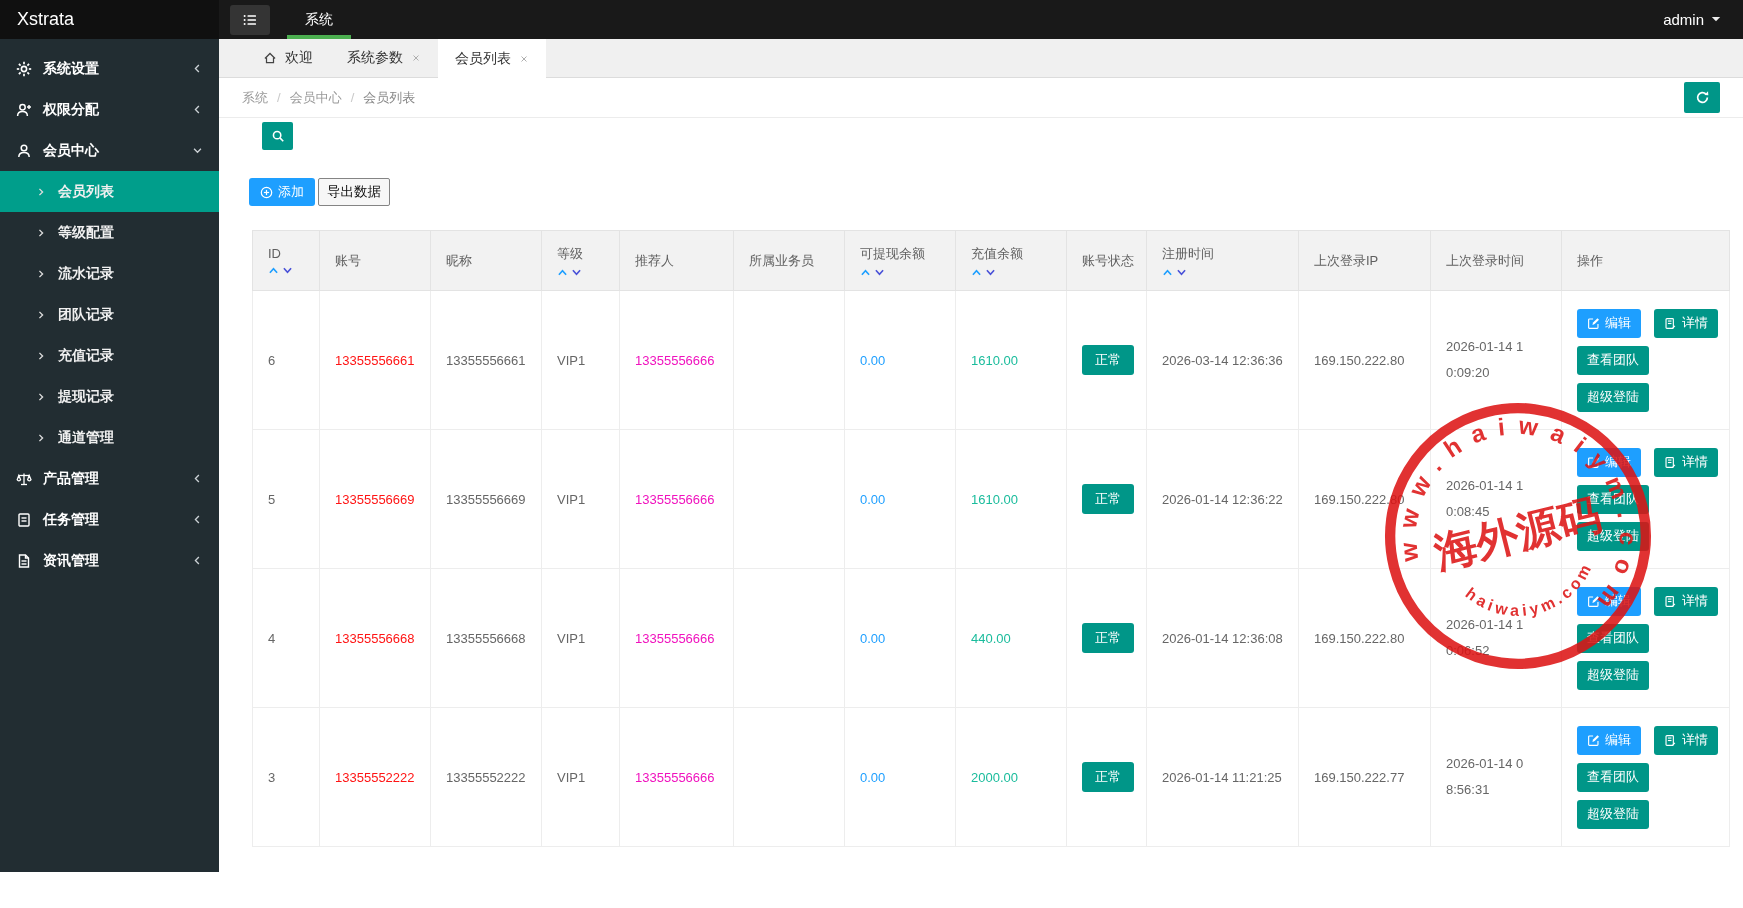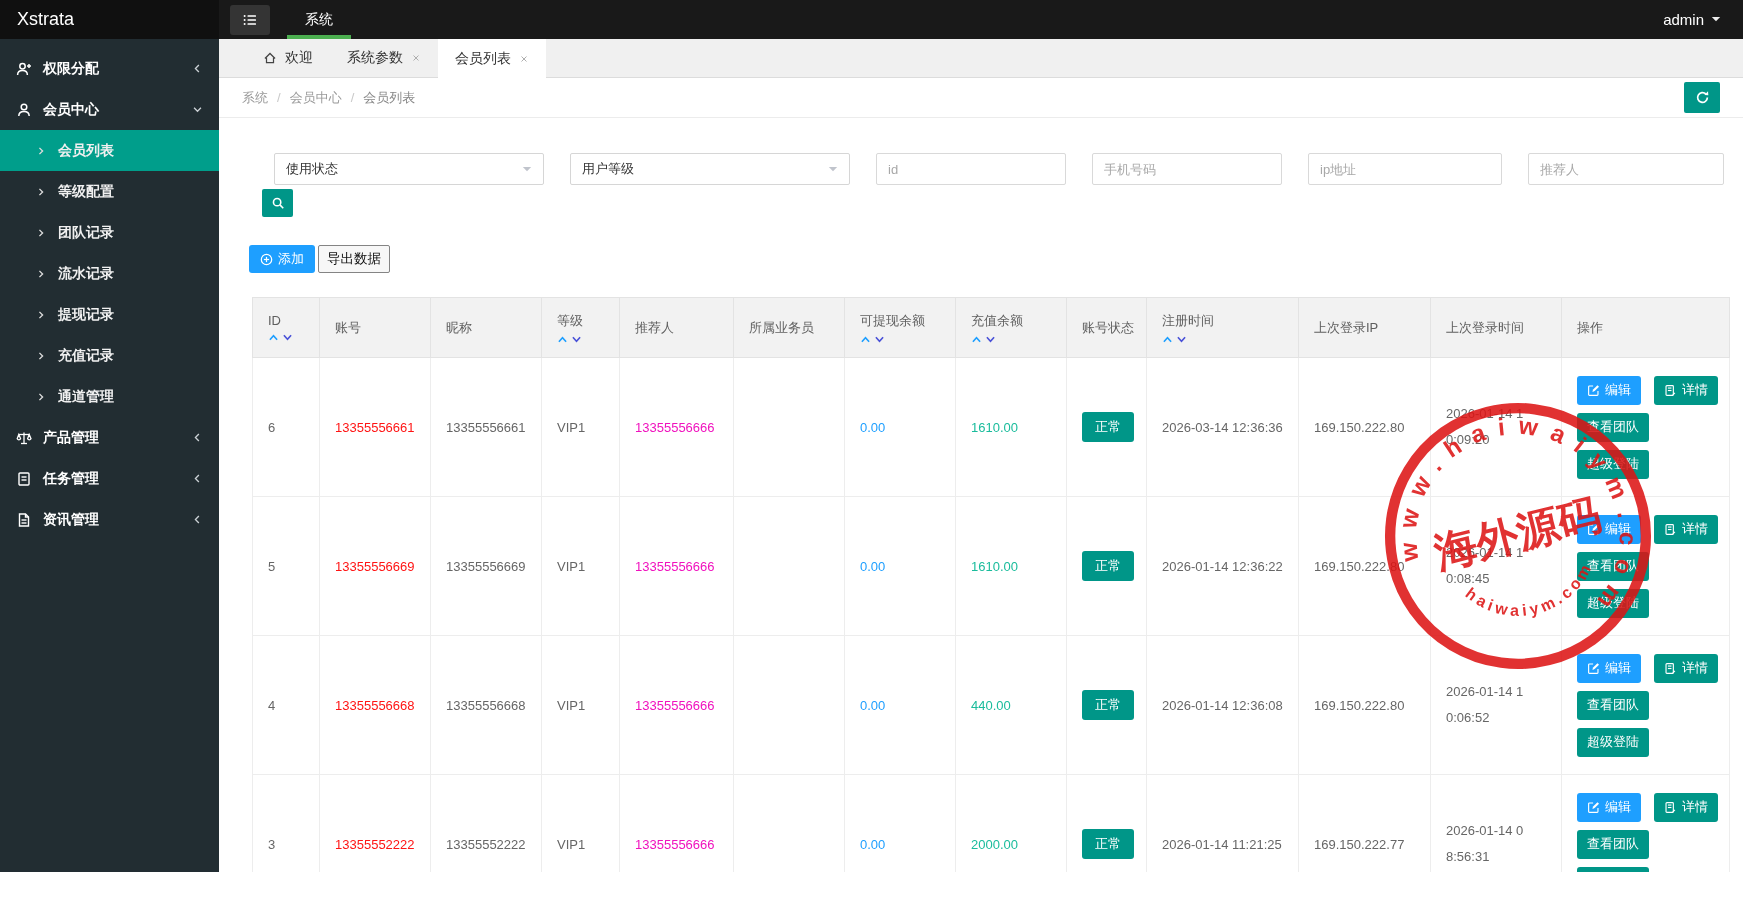--- a/index.html
+++ b/index.html
@@ -99,20 +99,43 @@
 </head>
 <body>
 
 <div class="app">
 
   <aside class="sidebar">
     <div class="logo">Xstrata</div>
     <nav class="side-menu" id="side-menu">
         <div class="side-item">
           <span class="ic si-ic">
+            <svg viewBox="0 0 16 16">
+              <circle cx="8" cy="8" r="2.6" fill="none" stroke="currentColor" stroke-width="1.6"></circle>
+              <g stroke="currentColor" stroke-width="1.7">
+                <line x1="8" y1="0.8" x2="8" y2="3.2"></line>
+                <line x1="8" y1="12.8" x2="8" y2="15.2"></line>
+                <line x1="0.8" y1="8" x2="3.2" y2="8"></line>
+                <line x1="12.8" y1="8" x2="15.2" y2="8"></line>
+                <line x1="2.9" y1="2.9" x2="4.6" y2="4.6"></line>
+                <line x1="11.4" y1="11.4" x2="13.1" y2="13.1"></line>
+                <line x1="2.9" y1="13.1" x2="4.6" y2="11.4"></line>
+                <line x1="11.4" y1="4.6" x2="13.1" y2="2.9"></line>
+              </g>
+            </svg>
+          </span>
+          <span class="si-label">系统设置</span>
+          <span class="ic si-arrow">
+            <svg viewBox="0 0 16 16" fill="none" stroke="currentColor" stroke-width="1.9">
+              <polyline points="10,3 5,8 10,13"></polyline>
+            </svg>
+          </span>
+        </div>
+        <div class="side-item">
+          <span class="ic si-ic">
             <svg viewBox="0 0 16 16" fill="none" stroke="currentColor" stroke-width="1.5">
               <circle cx="6.5" cy="5.2" r="2.7"></circle>
               <path d="M1.6 14c0-2.9 2.1-4.4 4.9-4.4s4.9 1.5 4.9 4.4"></path>
               <line x1="13" y1="3" x2="13" y2="7"></line>
               <line x1="11" y1="5" x2="15" y2="5"></line>
             </svg>
           </span>
           <span class="si-label">权限分配</span>
           <span class="ic si-arrow">
             <svg viewBox="0 0 16 16" fill="none" stroke="currentColor" stroke-width="1.9">
@@ -149,45 +172,45 @@
             </svg>
           </span>
           <span class="sub-label">等级配置</span>
         </div>
         <div class="side-sub">
           <span class="ic sub-arrow">
             <svg viewBox="0 0 16 16" fill="none" stroke="currentColor" stroke-width="2.2">
               <polyline points="5.5,3 10.5,8 5.5,13"></polyline>
             </svg>
           </span>
-          <span class="sub-label">团队记录</span>
+          <span class="sub-label">流水记录</span>
         </div>
         <div class="side-sub">
           <span class="ic sub-arrow">
             <svg viewBox="0 0 16 16" fill="none" stroke="currentColor" stroke-width="2.2">
               <polyline points="5.5,3 10.5,8 5.5,13"></polyline>
             </svg>
           </span>
-          <span class="sub-label">流水记录</span>
+          <span class="sub-label">团队记录</span>
         </div>
         <div class="side-sub">
           <span class="ic sub-arrow">
             <svg viewBox="0 0 16 16" fill="none" stroke="currentColor" stroke-width="2.2">
               <polyline points="5.5,3 10.5,8 5.5,13"></polyline>
             </svg>
           </span>
-          <span class="sub-label">提现记录</span>
+          <span class="sub-label">充值记录</span>
         </div>
         <div class="side-sub">
           <span class="ic sub-arrow">
             <svg viewBox="0 0 16 16" fill="none" stroke="currentColor" stroke-width="2.2">
               <polyline points="5.5,3 10.5,8 5.5,13"></polyline>
             </svg>
           </span>
-          <span class="sub-label">充值记录</span>
+          <span class="sub-label">提现记录</span>
         </div>
         <div class="side-sub">
           <span class="ic sub-arrow">
             <svg viewBox="0 0 16 16" fill="none" stroke="currentColor" stroke-width="2.2">
               <polyline points="5.5,3 10.5,8 5.5,13"></polyline>
             </svg>
           </span>
           <span class="sub-label">通道管理</span>
         </div>
         <div class="side-item">
@@ -309,42 +332,20 @@
       <button class="refresh-btn">
         <span class="ic">
             <svg viewBox="0 0 16 16" fill="none" stroke="currentColor" stroke-width="1.8">
               <path d="M13.2 8a5.2 5.2 0 1 1-1.6-3.8"></path>
               <polygon points="13.9,1.4 14.2,5.7 9.9,5.2" fill="currentColor" stroke="none"></polygon>
             </svg>
           </span>
       </button>
     </div>
 
-    <div class="filters" id="filters">
-        <div class="f-select">
-          <span class="f-value">使用状态</span>
-          <span class="ic f-caret">
-            <svg viewBox="0 0 12 8">
-              <path d="M1 1l5 5 5-5z" fill="currentColor"></path>
-            </svg>
-          </span>
-        </div>
-        <div class="f-select">
-          <span class="f-value">用户等级</span>
-          <span class="ic f-caret">
-            <svg viewBox="0 0 12 8">
-              <path d="M1 1l5 5 5-5z" fill="currentColor"></path>
-            </svg>
-          </span>
-        </div>
-        <input class="f-input" type="text" placeholder="id" style="">
-        <input class="f-input" type="text" placeholder="手机号码" style="">
-        <input class="f-input" type="text" placeholder="ip地址" style="">
-        <input class="f-input" type="text" placeholder="推荐人" style="">
-      </div>
 
     <div class="search-row">
       <button class="search-btn">
         <span class="ic">
             <svg viewBox="0 0 16 16" fill="none" stroke="currentColor" stroke-width="1.8">
               <circle cx="7" cy="7" r="4.2"></circle>
               <line x1="10.2" y1="10.2" x2="14" y2="14"></line>
             </svg>
           </span>
       </button>

